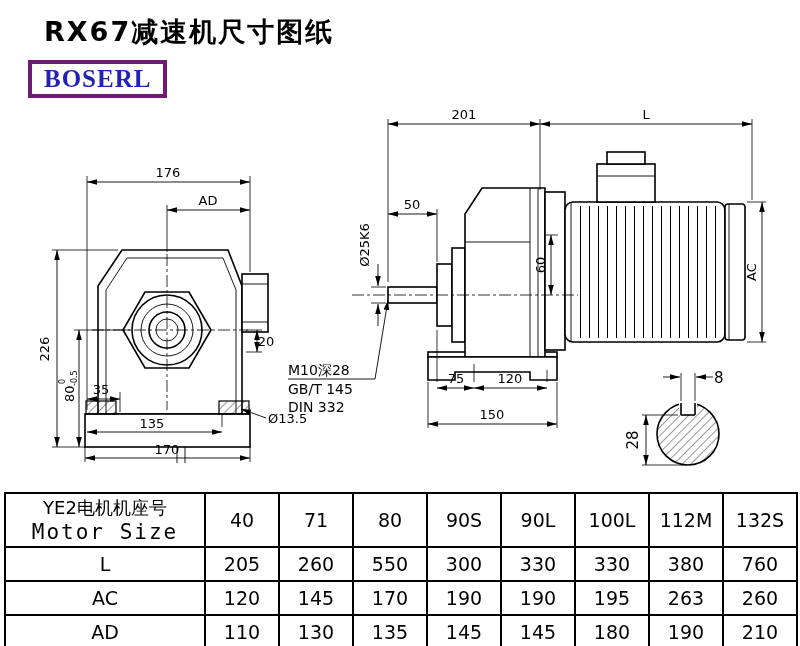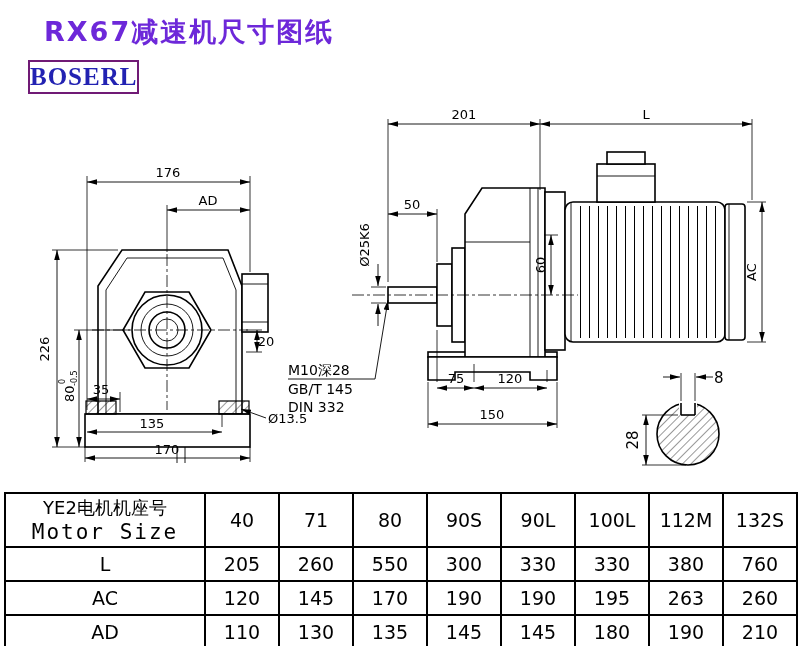--- a/index.html
+++ b/index.html
@@ -2,25 +2,25 @@
 <html><head>
 <meta charset="utf-8">
 <style>
   html,body{margin:0;padding:0;}
   body{
     width:800px;height:646px;background:#fff;position:relative;
     font-family:"DejaVu Sans","Liberation Sans",sans-serif;color:#000;overflow:hidden;
   }
   .page-title{
     position:absolute;left:44px;top:14px;font-size:27px;font-weight:bold;
-    letter-spacing:2px;color:#6d28d9;
+    letter-spacing:2px;color:#000000;
   }
   .logo-box{
-    position:absolute;left:28px;top:60px;border:2px solid #701a75;background:#fff;
-    padding:1px 0;box-sizing:border-box;
+    position:absolute;left:28px;top:60px;border:4px solid #701a75;background:#fff;
+    padding:1px 12px;box-sizing:border-box;
   }
   .logo-text{
     font-family:"Liberation Serif","DejaVu Serif",serif;font-weight:bold;
     font-size:25px;color:#2222b2;letter-spacing:1px;
   }
   svg{position:absolute;left:0;top:102px;}
   .outline{fill:#fff;stroke:#000;stroke-width:1.6;}
   .outline-nf{fill:none;stroke:#000;stroke-width:1.6;}
   .thin{fill:none;stroke:#000;stroke-width:0.9;}
   .dim{fill:none;stroke:#000;stroke-width:0.9;}

